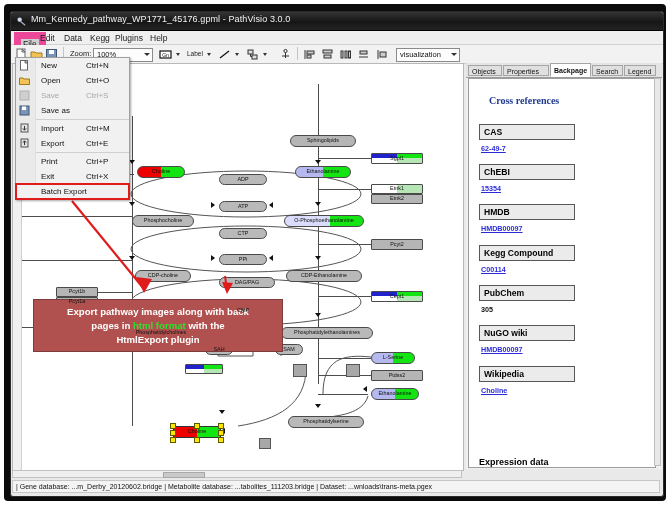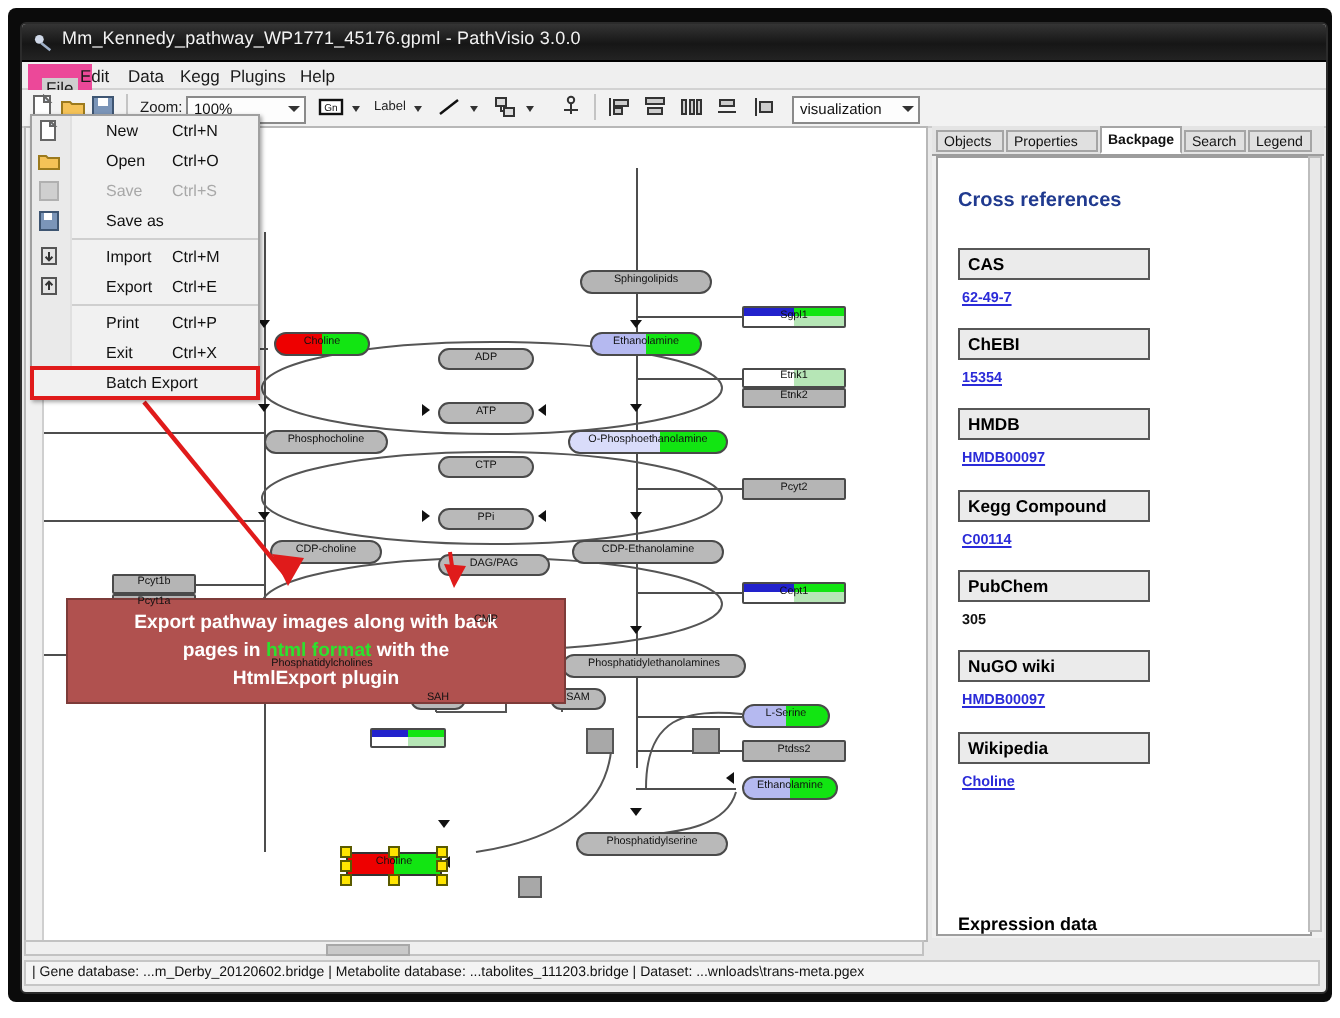--- a/index.html
+++ b/index.html
@@ -77,40 +77,40 @@
 
   
   .sidebar{position:absolute;left:455px;top:51px;width:196px;height:406px;background:#f0f0f0;}
   .tabs{position:relative;height:14px;background:#e4e4e4;border-bottom:1px solid #9d9d9d;}
   .tab{position:absolute;top:2px;height:11px;background:#e0e0e0;border:1px solid #a5a5a5;
     font-size:7px;color:#111;padding:0 3px;line-height:11px;box-sizing:border-box;}
   .tab.sel{top:0;height:14px;line-height:13px;background:#ffffff;border-bottom:1px solid #ffffff;font-weight:bold;z-index:2;}
   .sb-body{position:absolute;left:2px;top:15px;width:186px;height:388px;background:#ffffff;
     border:1px solid #9d9d9d;overflow:hidden;}
   .sb-scroll{position:absolute;right:1px;top:15px;width:7px;height:388px;background:#e8e8e8;border:1px solid #bdbdbd;box-sizing:border-box;}
-  .xref-title{position:absolute;left:10px;top:16px;font-size:10px;font-weight:bold;color:#203a8f;}
+  .xref-title{position:absolute;left:20px;top:16px;font-size:10px;font-weight:bold;color:#203a8f;font-family:Liberation Serif, serif;}
   .xbox{position:absolute;left:10px;width:96px;height:16px;background:#ebebeb;border:1px solid #575757;
     font-size:8.6px;font-weight:bold;color:#000;display:flex;align-items:center;padding-left:4px;box-sizing:border-box;}
   .xlink{position:absolute;left:12px;font-size:7.2px;color:#2b2bd8;text-decoration:underline;font-weight:bold;}
   .xplain{position:absolute;left:12px;font-size:7.2px;color:#111;font-weight:bold;}
   .expr{position:absolute;left:10px;top:378px;font-size:9px;font-weight:bold;color:#000;}
 
   
   .hscroll{position:absolute;left:1px;top:458px;width:450px;height:8px;background:#efefef;border:1px solid #c2c2c2;box-sizing:border-box;}
   .hscroll .thumb{position:absolute;left:150px;top:1px;width:40px;height:4px;background:#c9c9c9;border:1px solid #a8a8a8;}
   .statusbar{position:absolute;left:1px;top:468px;width:648px;height:13px;background:#f4f4f4;
     border:1px solid #c6c6c6;box-sizing:border-box;font-size:7px;color:#111;line-height:12px;padding-left:3px;white-space:nowrap;}
 
   
   .dropdown{position:absolute;left:4px;top:45px;width:113px;background:#f1f1f1;
     border:1px solid #a0a0a0;box-shadow:1px 1px 2px rgba(0,0,0,.35);z-index:40;}
   .dd-gutter{position:absolute;left:0;top:0;width:19px;bottom:0;background:#eaeaea;border-right:1px solid #e0e0e0;}
   .dd-item{position:relative;height:15px;display:flex;align-items:center;font-size:8px;color:#111;}
   .dd-item .ic{position:absolute;left:3px;top:2px;width:11px;height:11px;}
-  .dd-item .tx{position:absolute;left:37px;}
+  .dd-item .tx{position:absolute;left:25px;}
   .dd-item .acc{position:absolute;left:70px;color:#111;}
   .dd-item.dis .tx,.dd-item.dis .acc{color:#a8a8a8;}
   .dd-item .sub{position:absolute;right:4px;width:0;height:0;border-top:3px solid transparent;
     border-bottom:3px solid transparent;border-left:4px solid #333;}
   .dd-sep{height:1px;background:#cfcfcf;margin:1px 0 1px 19px;}
   .dd-item.boxed{outline:2px solid #e01b1b;outline-offset:-1px;z-index:3;background:#f1f1f1;}
 
   
   .handle{position:absolute;width:4px;height:4px;background:#ffe500;border:1px solid #5a5a00;}
 </style>

